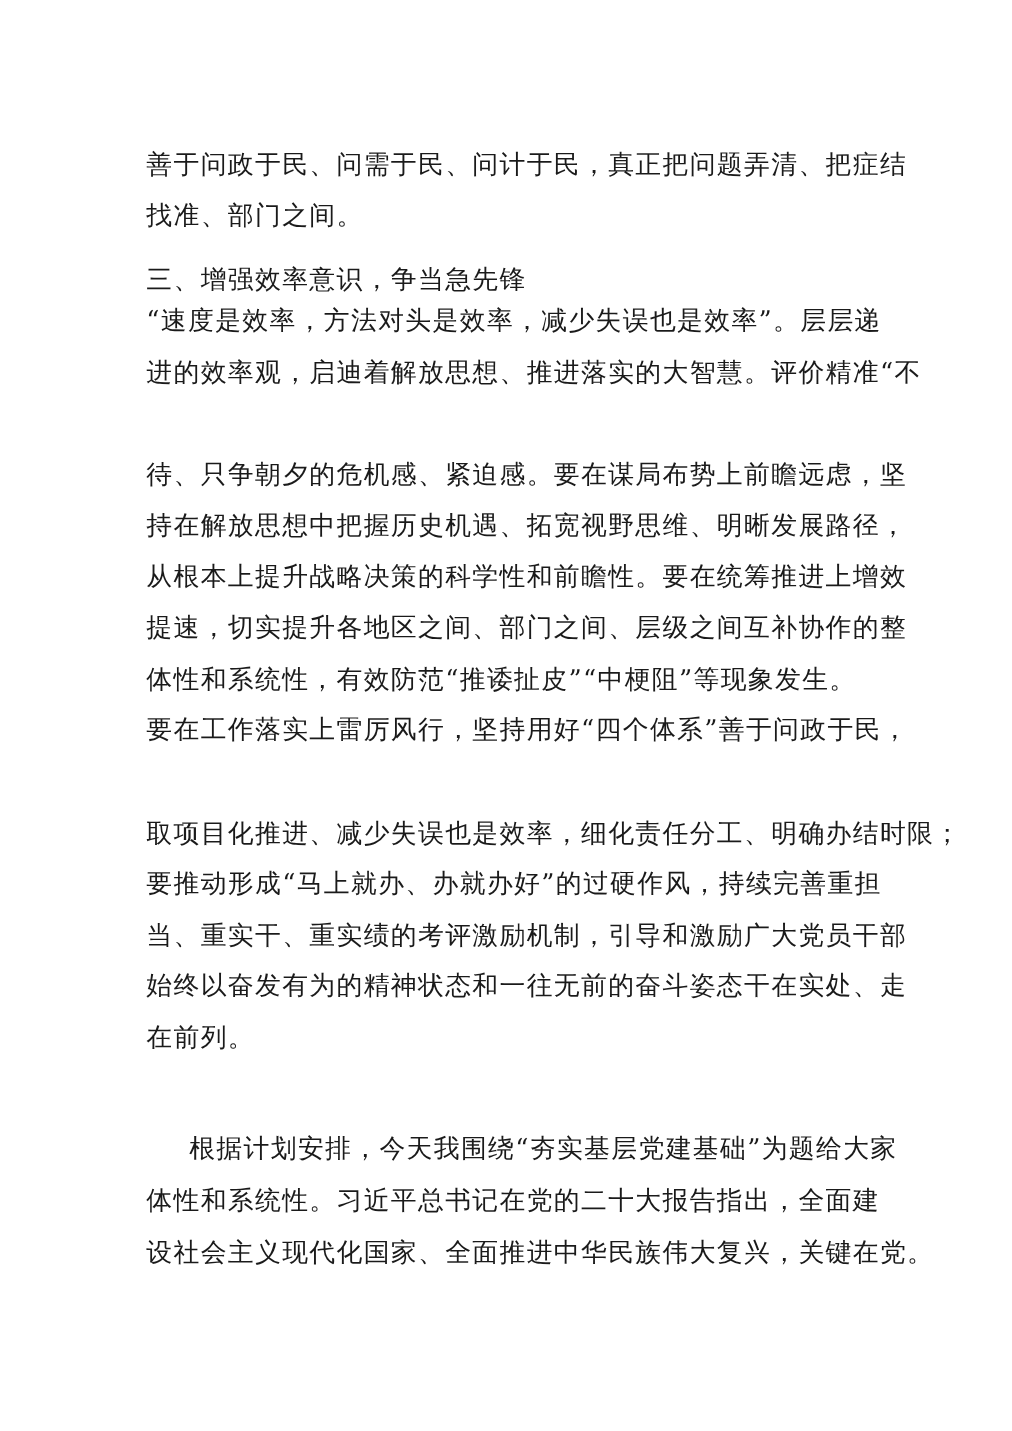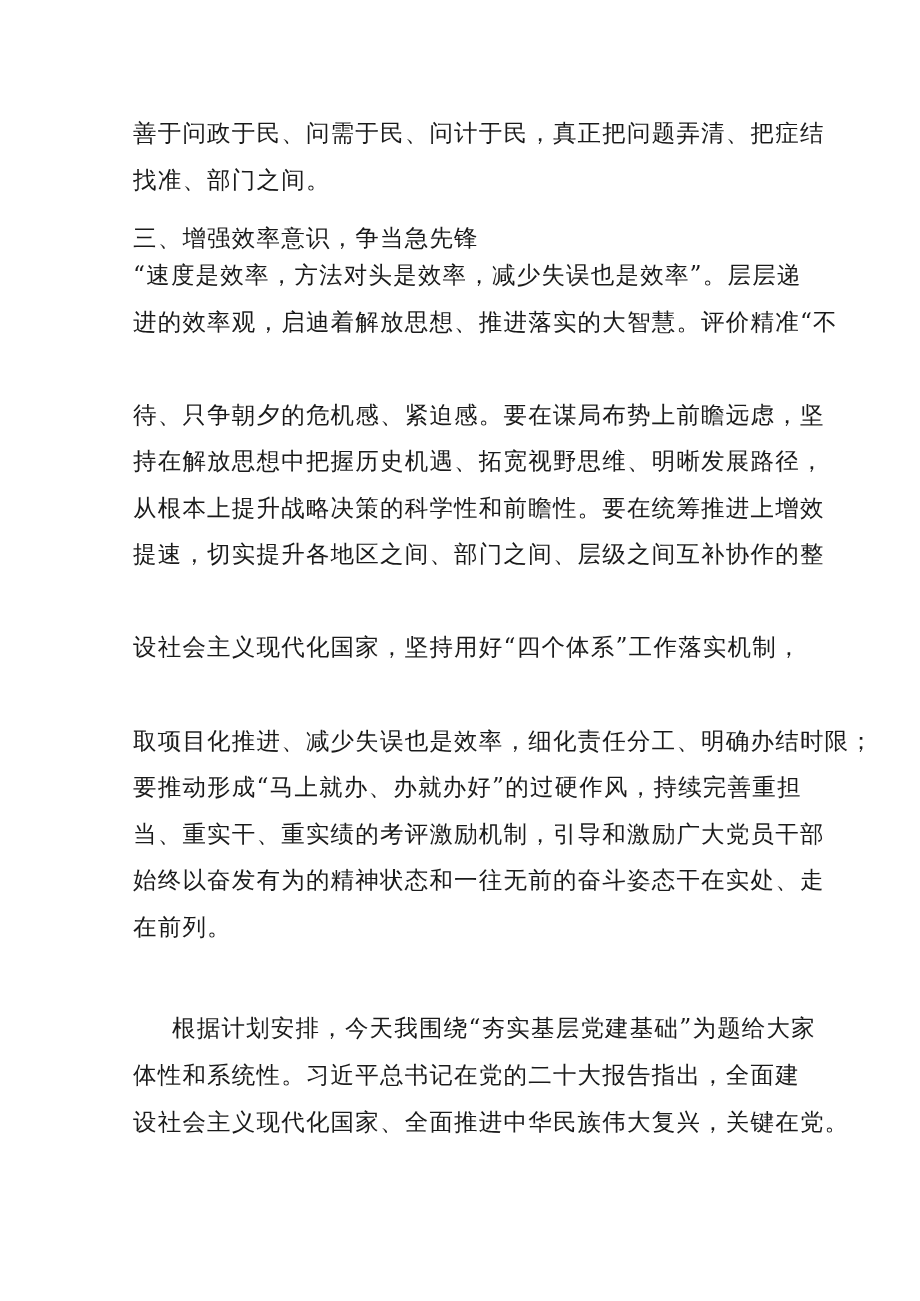--- a/index.html
+++ b/index.html
@@ -1,35 +1,36 @@
 <!DOCTYPE html>
 <html><head>
 <meta charset="utf-8">
 <style>
   html, body { margin: 0; padding: 0; background: #ffffff; }
   body { width: 920px; height: 1301px; position: relative; overflow: hidden;
          font-family: "DejaVu Serif", "Liberation Serif", serif; color: #1a1a1a; }
-  .page { position: absolute; left: 0; top: 0; width: 920px; height: 942px; background: #fff; }
+  .page { position: absolute; left: 0; top: 16px; width: 920px; height: 942px; background: #fff; }
   .line { position: absolute; left: 133px; font-size: 23.5px; line-height: 30px; white-space: nowrap; letter-spacing: 1.2px; }
   .indent { left: 172px; }
 </style>
 </head>
 <body>
 
 <div class="page">
   <div class="line" style="top:118px">善于问政于民、问需于民、问计于民，真正把问题弄清、把症结</div>
   <div class="line" style="top:165px">找准、部门之间。</div>
   <div class="line" style="top:223px">三、增强效率意识，争当急先锋</div>
   <div class="line" style="top:260px">“速度是效率，方法对头是效率，减少失误也是效率”。层层递</div>
   <div class="line" style="top:307px">进的效率观，启迪着解放思想、推进落实的大智慧。评价精准“不</div>
   <div class="line" style="top:400px">待、只争朝夕的危机感、紧迫感。要在谋局布势上前瞻远虑，坚</div>
   <div class="line" style="top:446px">持在解放思想中把握历史机遇、拓宽视野思维、明晰发展路径，</div>
   <div class="line" style="top:493px">从根本上提升战略决策的科学性和前瞻性。要在统筹推进上增效</div>
   <div class="line" style="top:539px">提速，切实提升各地区之间、部门之间、层级之间互补协作的整</div>
-  <div class="line" style="top:632px">设社会主义现代化国家，坚持用好“四个体系”工作落实机制，</div>
+  <div class="line" style="top:586px">体性和系统性，有效防范“推诿扯皮”“中梗阻”等现象发生。</div>
+  <div class="line" style="top:632px">要在工作落实上雷厉风行，坚持用好“四个体系”善于问政于民，</div>
   <div class="line" style="top:726px">取项目化推进、减少失误也是效率，细化责任分工、明确办结时限；</div>
   <div class="line" style="top:772px">要推动形成“马上就办、办就办好”的过硬作风，持续完善重担</div>
   <div class="line" style="top:819px">当、重实干、重实绩的考评激励机制，引导和激励广大党员干部</div>
   <div class="line" style="top:865px">始终以奋发有为的精神状态和一往无前的奋斗姿态干在实处、走</div>
   <div class="line" style="top:912px">在前列。</div>
   <div class="line indent" style="top:1013px">根据计划安排，今天我围绕“夯实基层党建基础”为题给大家</div>
   <div class="line" style="top:1060px">体性和系统性。习近平总书记在党的二十大报告指出，全面建</div>
   <div class="line" style="top:1107px">设社会主义现代化国家、全面推进中华民族伟大复兴，关键在党。</div>
 </div>
 

